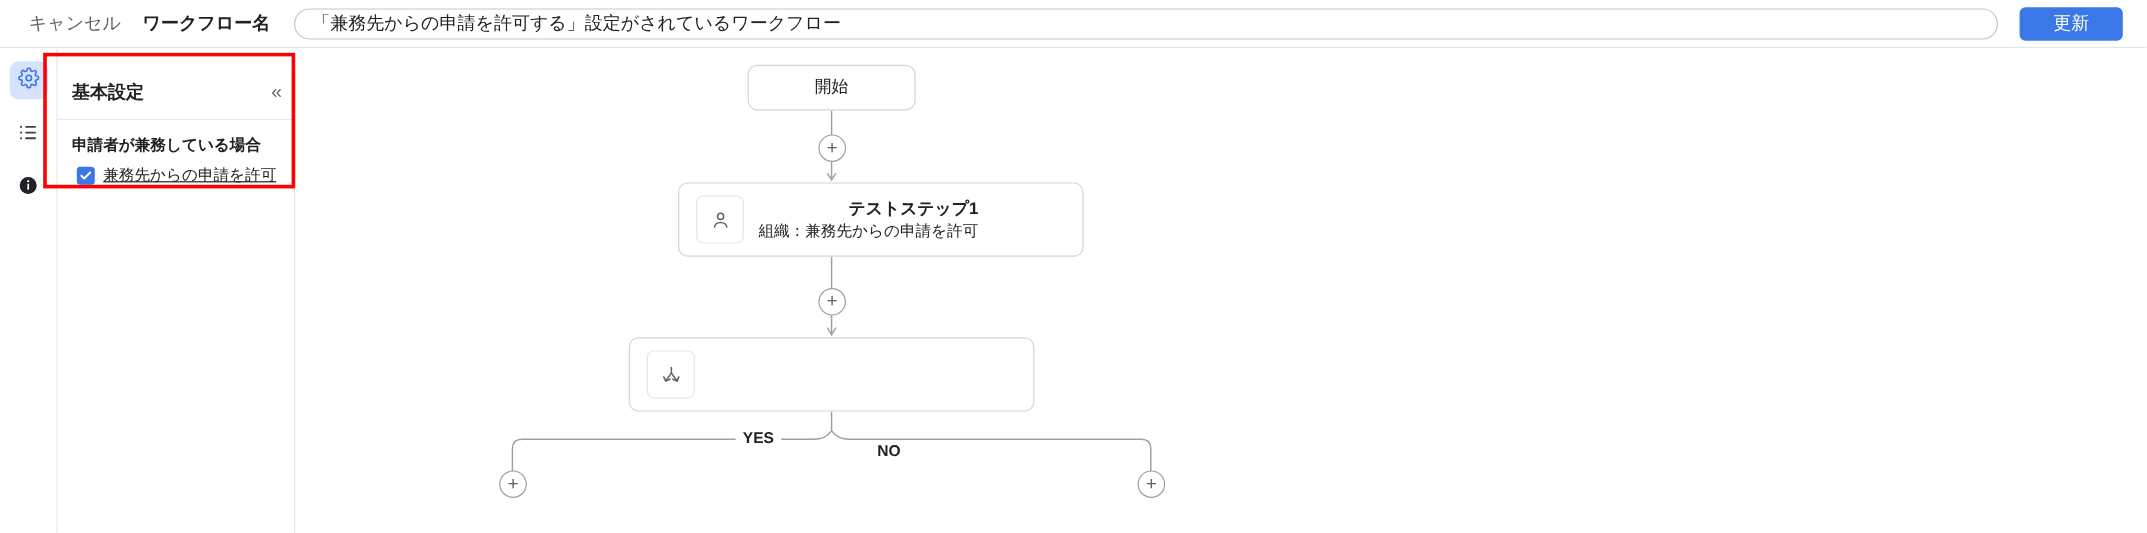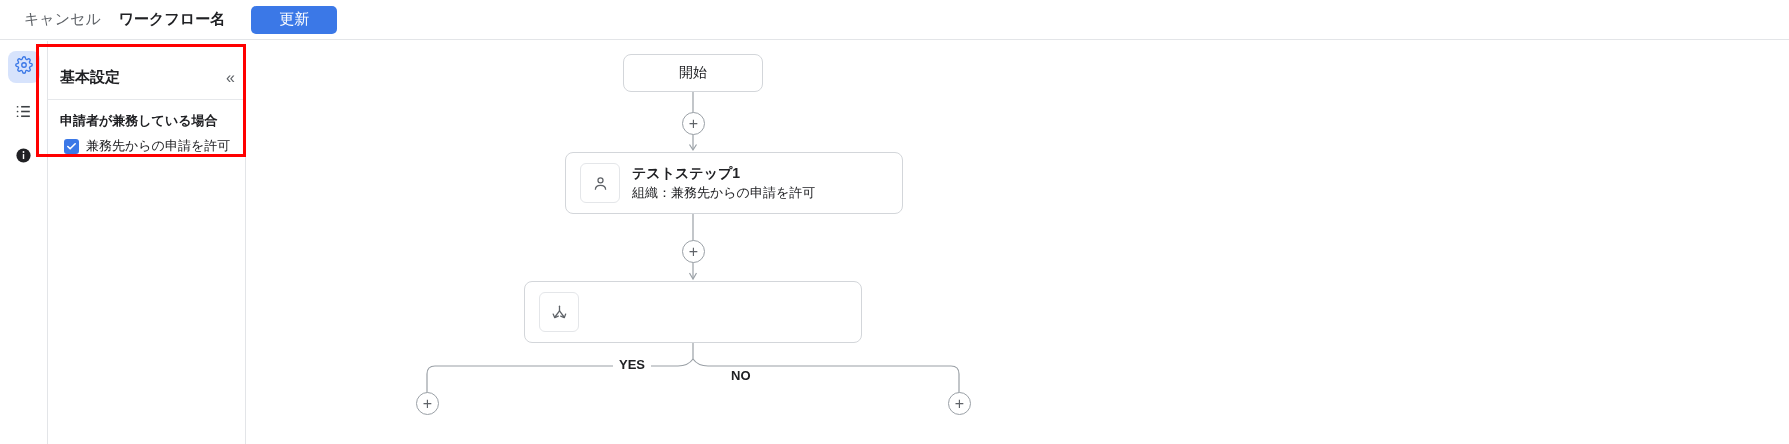--- a/index.html
+++ b/index.html
@@ -30,21 +30,21 @@
     margin-left: 10px;
     margin-right: 18px;
     cursor: pointer;
     white-space: nowrap;
   }
   .wf-label {
     font-size: 15px;
     font-weight: bold;
     color: #202124;
     white-space: nowrap;
-    margin-right: 8px;
+    margin-right: 20px;
   }
   .wf-input {
     flex: 1;
     height: 26px;
     border: 1px solid #c4c7cb;
     border-radius: 14px;
     font-size: 15px;
     color: #202124;
     font-family: "Liberation Sans", "DejaVu Sans", sans-serif;
     padding: 0 14px;
@@ -120,39 +120,40 @@
     cursor: pointer;
     padding-left: 4px;
   }
   .checkbox {
     width: 15px; height: 15px;
     border-radius: 3px;
     background: #3b78e7;
     display: flex; align-items: center; justify-content: center;
     flex: none;
   }
-  .check-label { font-size: 13px; color: #202124; }
+  .check-label { font-size: 13px; color: #202124; text-decoration: underline; }
 
   
   .annot {
     position: absolute;
     left: 36px; top: 44px;
     width: 210px; height: 113px;
     border: 3px solid #ff0000;
     box-sizing: border-box;
     pointer-events: none;
     z-index: 30;
   }
 
   
   .canvas {
     position: absolute; left: 247px; top: 41px;
     width: 1542px; height: 403px;
     background: #ffffff;
     overflow: hidden;
+    text-align: right;
   }
   .node {
     position: absolute;
     background: #ffffff;
     border: 1px solid #d3d6da;
     border-radius: 8px;
     box-sizing: border-box;
   }
   .start-node {
     left: 376px; top: 13px;
@@ -211,20 +212,21 @@
     z-index: 5;
   }
   svg.edges { position: absolute; left: 0; top: 0; width: 1542px; height: 403px; }
 </style>
 </head>
 <body>
 
 <div class="topbar">
   <span class="cancel-link">キャンセル</span>
   <span class="wf-label">ワークフロー名</span>
+  <input class="wf-input" type="text" value="「兼務先からの申請を許可する」設定がされているワークフロー" style="">
   <button class="update-btn">更新</button>
 </div>
 
 <div class="rail">
   <div class="rail-btn r1">
     <span>
       <svg width="18" height="18" viewBox="0 0 24 24" fill="none" stroke="#3b78e7" stroke-width="1.8">
         <circle cx="12" cy="12" r="3"></circle>
         <path d="M19.4 15a1.65 1.65 0 0 0 .33 1.82l.06.06a2 2 0 1 1-2.83 2.83l-.06-.06a1.65 1.65 0 0 0-1.82-.33 1.65 1.65 0 0 0-1 1.51V21a2 2 0 1 1-4 0v-.09A1.65 1.65 0 0 0 9 19.4a1.65 1.65 0 0 0-1.82.33l-.06.06a2 2 0 1 1-2.83-2.83l.06-.06a1.65 1.65 0 0 0 .33-1.82 1.65 1.65 0 0 0-1.51-1H3a2 2 0 1 1 0-4h.09A1.65 1.65 0 0 0 4.6 9a1.65 1.65 0 0 0-.33-1.82l-.06-.06a2 2 0 1 1 2.83-2.83l.06.06A1.65 1.65 0 0 0 9 4.6a1.65 1.65 0 0 0 1-1.51V3a2 2 0 1 1 4 0v.09a1.65 1.65 0 0 0 1 1.51 1.65 1.65 0 0 0 1.82-.33l.06-.06a2 2 0 1 1 2.83 2.83l-.06.06A1.65 1.65 0 0 0 19.4 9c.14.37.46.66.85.79H21a2 2 0 1 1 0 4h-.09c-.39.13-.71.42-.85.79z"></path>
       </svg>

